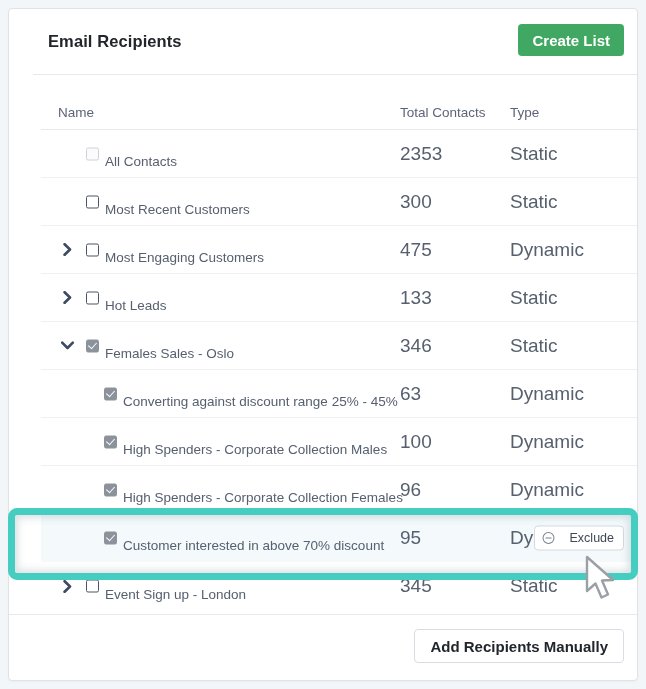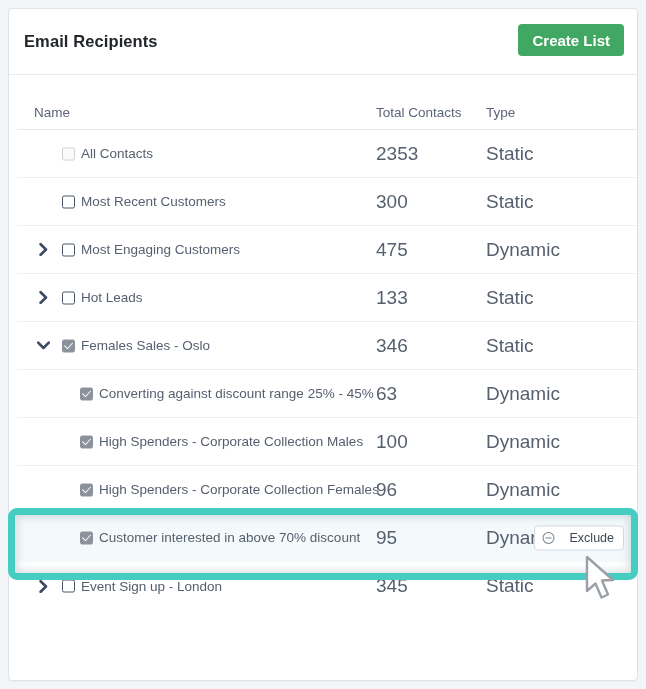--- a/index.html
+++ b/index.html
@@ -20,20 +20,21 @@
   
   .panel {
     position: absolute;
     left: 8px; top: 8px;
     width: 630px; height: 673px;
     background: #ffffff;
     border: 1px solid #dfe3e8;
     border-radius: 4px;
     box-shadow: 0 1px 2px rgba(16,24,40,.04);
     overflow: hidden;
+    padding-left: 24px;
   }
 
   
   .panel-head {
     position: relative;
     height: 66px;
     border-bottom: 1px solid #e6e9ee;
   }
   .panel-title {
     position: absolute;
@@ -92,21 +93,21 @@
     transform: translateY(-50%);
     font-size: 19px;
     color: #56606f;
     white-space: nowrap;
   }
   .cell.c-total { left: 359px; }
   .cell.c-type  { left: 469px; }
 
   .name-wrap {
     position: absolute;
-    left: 0; top: 0;
+    left: 0; top: 8px;
     height: 100%;
     display: flex;
     align-items: center;
   }
   .name-text {
     font-size: 13.5px;
     color: #56606f;
     white-space: nowrap;
   }
 
@@ -365,20 +366,23 @@
             <span class="cb unchecked"></span>
             <span class="name-wrap">
               <span class="name-text">Event Sign up - London</span>
             </span>
             <span class="cell c-total">345</span>
             <span class="cell c-type">Static</span>
           </div>
         </div>
     </div>
 
+    <div class="panel-foot">
+      <button class="add-manually-btn">Add Recipients Manually</button>
+    </div>
 
   </div>
 
   <div class="highlight-ring"></div>
 
   <svg class="cursor-pointer-icon" viewBox="0 0 34 46">
     <path d="M4 2 L4 36 L12.5 28.5 L18.5 42.5 L25 39.5 L19 25.5 L30 25 Z" fill="#ffffff" stroke="#9aa0a6" stroke-width="2.4" stroke-linejoin="round"></path>
   </svg>
 
 </div>

